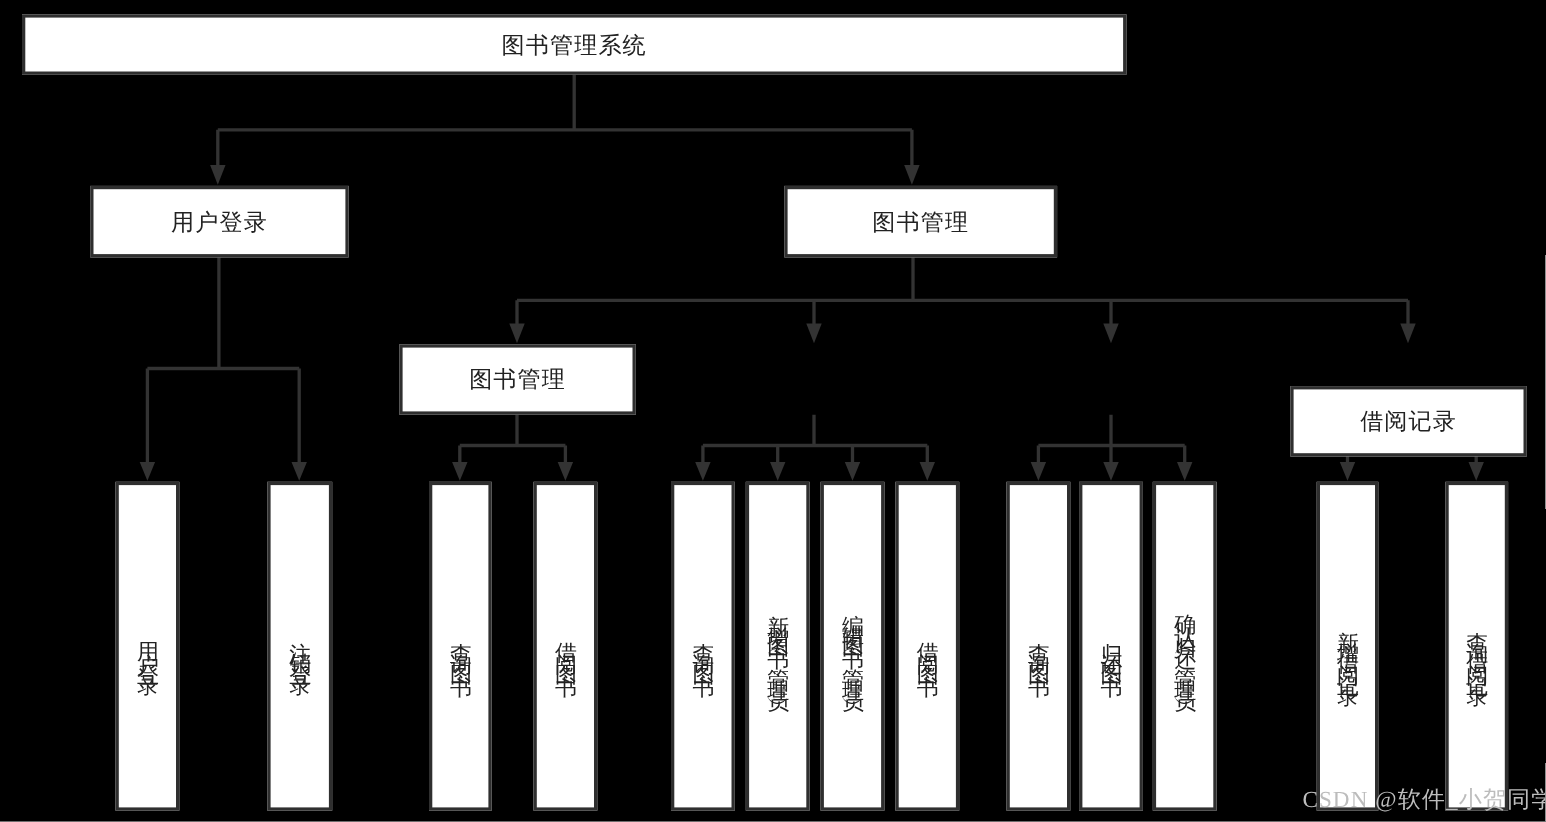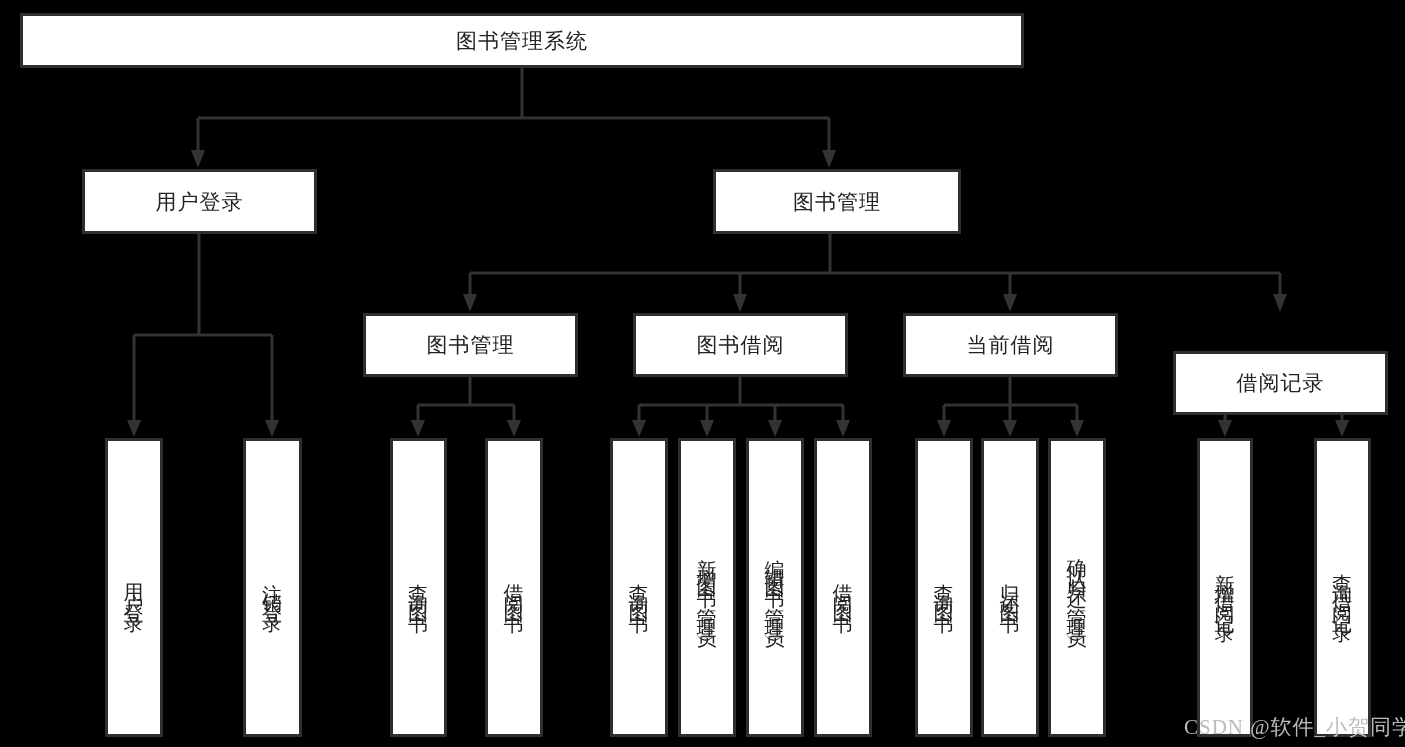--- a/index.html
+++ b/index.html
@@ -96,26 +96,20 @@
   <div class="node" style="left:82px; top:169px; width:235px; height:65px;">
     <span>用户登录</span>
   </div>
   <div class="node" style="left:713px; top:169px; width:248px; height:65px;">
     <span>图书管理</span>
   </div>
 
   <div class="node" style="left:363px; top:313px; width:215px; height:64px;">
     <span>图书管理</span>
   </div>
-  <div class="node" style="left:633px; top:313px; width:215px; height:64px;">
-    <span>图书借阅</span>
-  </div>
-  <div class="node" style="left:903px; top:313px; width:215px; height:64px;">
-    <span>当前借阅</span>
-  </div>
   <div class="node" style="left:1173px; top:313px; width:215px; height:64px;margin-top:38px;">
     <span>借阅记录</span>
   </div>
 
   <div class="node leaf" style="left:105px; top:438px; width:58px; height:299px;">
     <span class="vtext">用户登录</span>
   </div>
   <div class="node leaf" style="left:243px; top:438px; width:59px; height:299px;">
     <span class="vtext">注销登录</span>
   </div>

